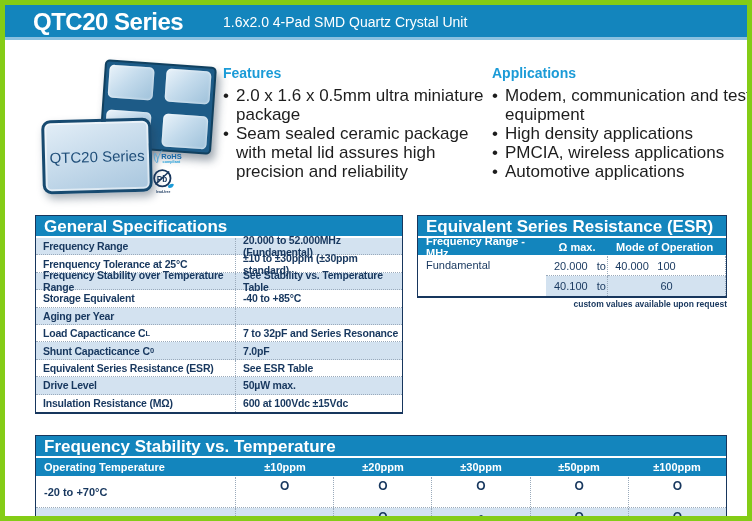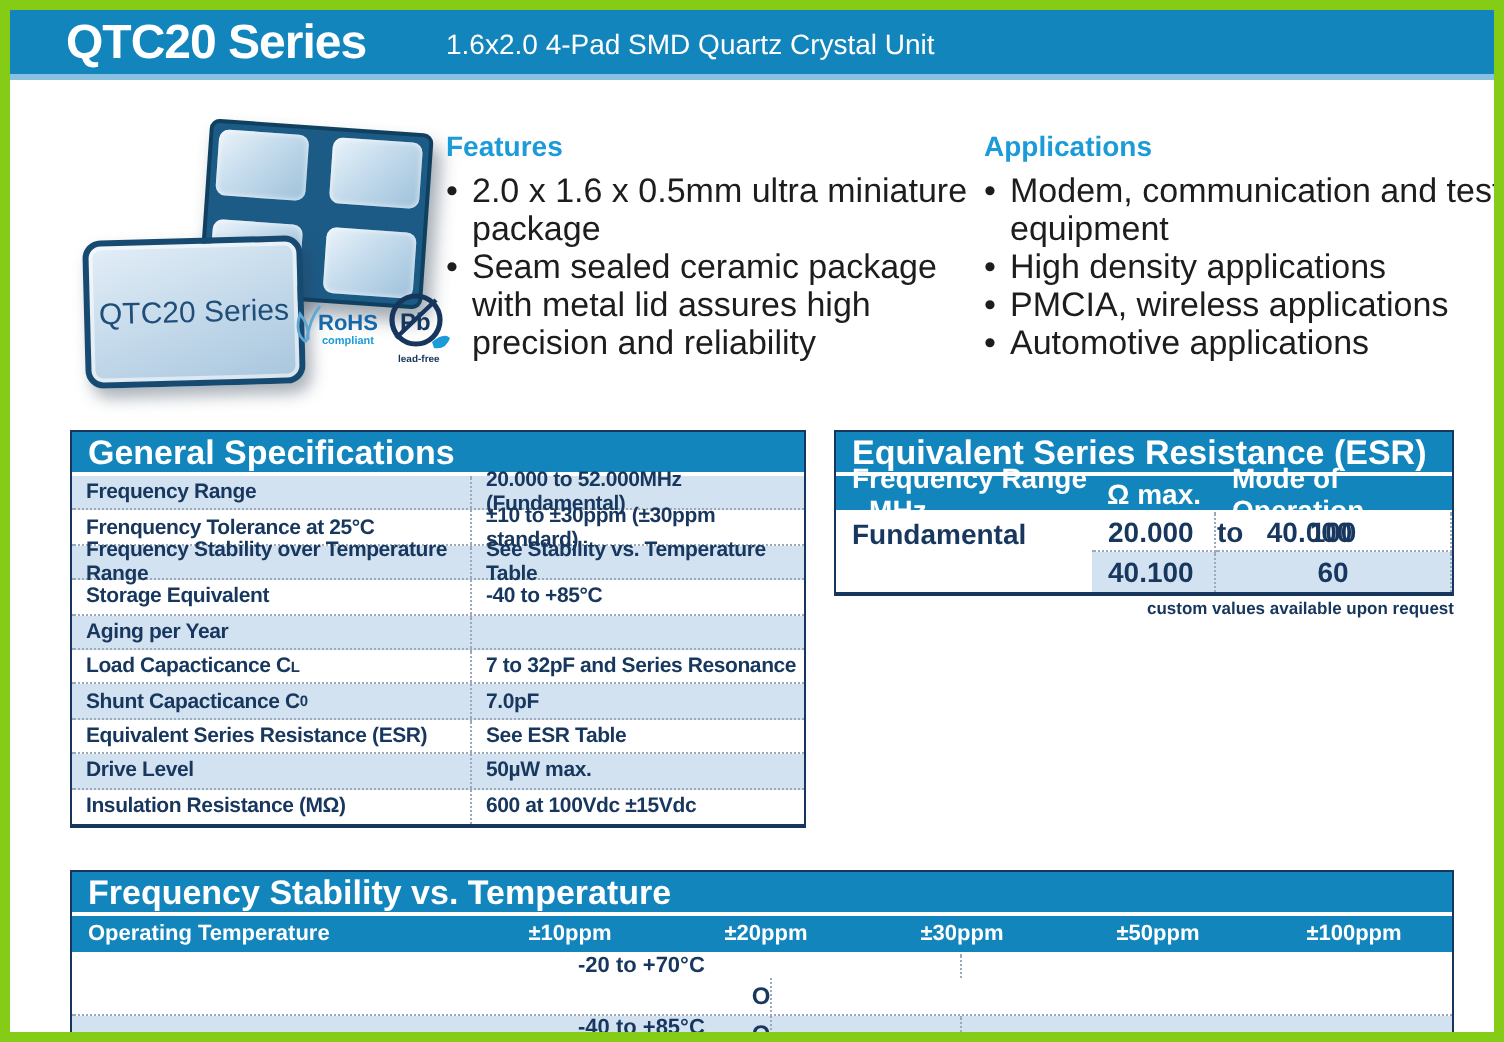--- a/index.html
+++ b/index.html
@@ -34,63 +34,63 @@
          box-shadow:inset 0 0 3px rgba(255,255,255,.8); }
   .pad.tl { left:3px; top:3px; } .pad.tr { right:3px; top:3px; }
   .pad.bl { left:3px; bottom:3px; } .pad.br { right:3px; bottom:3px; }
   .chip-front { position:absolute; left:12px; top:62px; width:110px; height:74px;
                 border:3px solid #174A70; border-radius:9px;
                 background:linear-gradient(160deg,#e3eef7 0%,#c8dcec 45%,#a8c6de 100%);
                 box-shadow:3px 5px 8px rgba(40,60,80,.4), inset 0 0 0 2px rgba(255,255,255,.55);
                 transform:rotate(-1.5deg);
                 display:flex; align-items:center; justify-content:center; }
   .chip-label { font-size:15px; color:#1F4E79; }
-  .logos { position:absolute; left:113px; top:88px; width:86px; height:52px; display:flex; align-items:flex-start; }
+  .logos { position:absolute; left:113px; top:88px; width:86px; height:52px; display:flex; align-items:flex-start;flex-direction:column; }
 
   
   .tbl { position:absolute; border:1px solid #17365D; border-bottom-width:2px; background:#fff; }
   .tbl-title { height:22px; background:#1385BD; color:#fff; font-size:17px; font-weight:bold;
                line-height:22px; padding-left:8px; border-bottom:2px solid #fff; }
 
   
   #gs { left:30px; top:210px; width:368px; }
   .gs-row { display:flex; height:17.4px; align-items:center; font-size:10.5px; font-weight:bold;
             letter-spacing:-0.2px; color:#17375E; border-bottom:1px dotted #9AAABB; }
   .gs-row:last-child { border-bottom:none; }
   .gs-row:nth-child(even) { background:#D3E2F0; }
   .gs-label { width:200px; padding-left:7px; border-right:1px dotted #9AAABB; height:100%;
               display:flex; align-items:center; }
   .gs-value { flex:1; padding-left:7px; }
   sub { font-size:7.5px; }
 
   
   #esr { left:412px; top:210px; width:310px; }
-  .esr-sub { display:flex; height:18px; background:#1385BD; color:#fff; font-size:14px;
+  .esr-sub { display:flex; height:18px; background:#1385BD; color:#fff; font-size:11px;
              font-weight:bold; align-items:center; border-bottom:1px solid #fff; }
   .esr-grid { display:grid; grid-template-columns:128px 62px 1fr; }
-  .esr-cell { height:20px; display:flex; align-items:center; font-size:14px; font-weight:bold;
+  .esr-cell { height:20px; display:flex; align-items:center; font-size:11px; font-weight:normal;
               color:#17375E; }
   .c-range { padding-left:8px; border-right:1px dotted #9AAABB; white-space:pre; }
   .c-ohm { justify-content:center; border-right:1px dotted #9AAABB; }
   .c-mode { padding-left:8px; grid-row:1 / span 2; background:#fff; align-items:flex-start; padding-top:3px; }
   .esr-grid .r1 { border-bottom:1px dotted #9AAABB; }
   .esr-grid .r2 { background:#D3E2F0; }
   .hc-range { width:128px; padding-left:8px; }
   .hc-ohm { width:62px; text-align:center; }
   .hc-mode { padding-left:8px; flex:1; }
   .esr-note { position:absolute; left:412px; top:294px; width:310px; text-align:right;
               font-size:8.5px; font-weight:bold; color:#17365D; }
 
   
   #stab { left:30px; top:430px; width:692px; }
   .st-sub { display:flex; height:19px; background:#1385BD; color:#fff; font-size:11px;
             font-weight:bold; align-items:center; border-bottom:1px solid #fff; }
   .st-c0 { width:200px; padding-left:8px; }
   .st-c { flex:1; text-align:center; }
-  .st-row { display:flex; height:31px; align-items:center; border-bottom:1px dotted #9AAABB;flex-direction:column; }
+  .st-row { display:flex; height:31px; align-items:center; border-bottom:1px dotted #9AAABB; }
   .st-row:nth-child(even) { background:#D3E2F0; }
   .st-temp { width:200px; padding-left:8px; font-size:11px; font-weight:bold; color:#17375E;
              border-right:1px dotted #9AAABB; height:100%; display:flex; align-items:center; }
   .st-cell { flex:1; text-align:center; font-size:12px; font-weight:bold; color:#17375E;
              border-right:1px dotted #9AAABB; height:100%; line-height:19px; }
   .st-cell:last-child { border-right:none; }
   .st-legend { height:21px; background:#BBD1E8; border-top:1px solid #fff;
                display:flex; align-items:center; justify-content:flex-end;
                padding-right:14px; font-size:11px; color:#1b2a3a; gap:6px; }
   .leg-gap { width:26px; }

